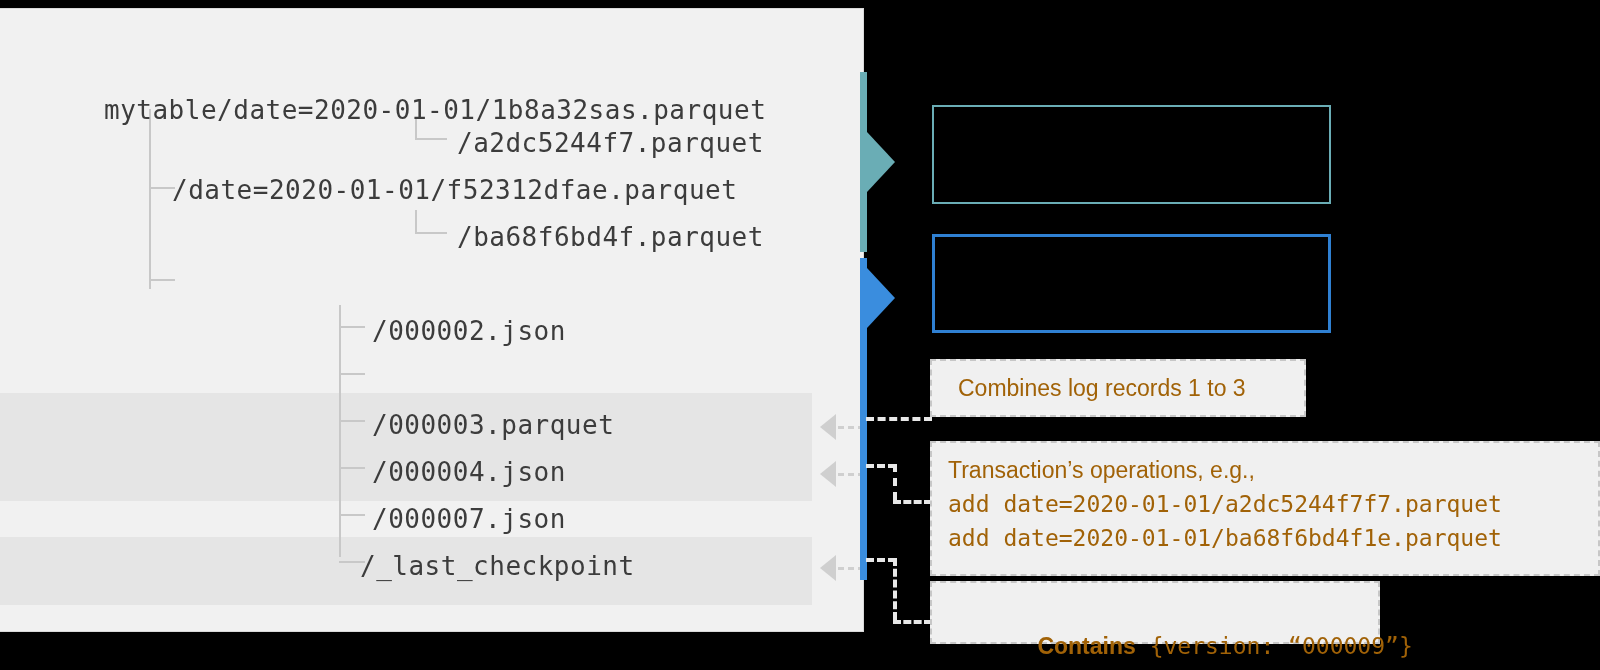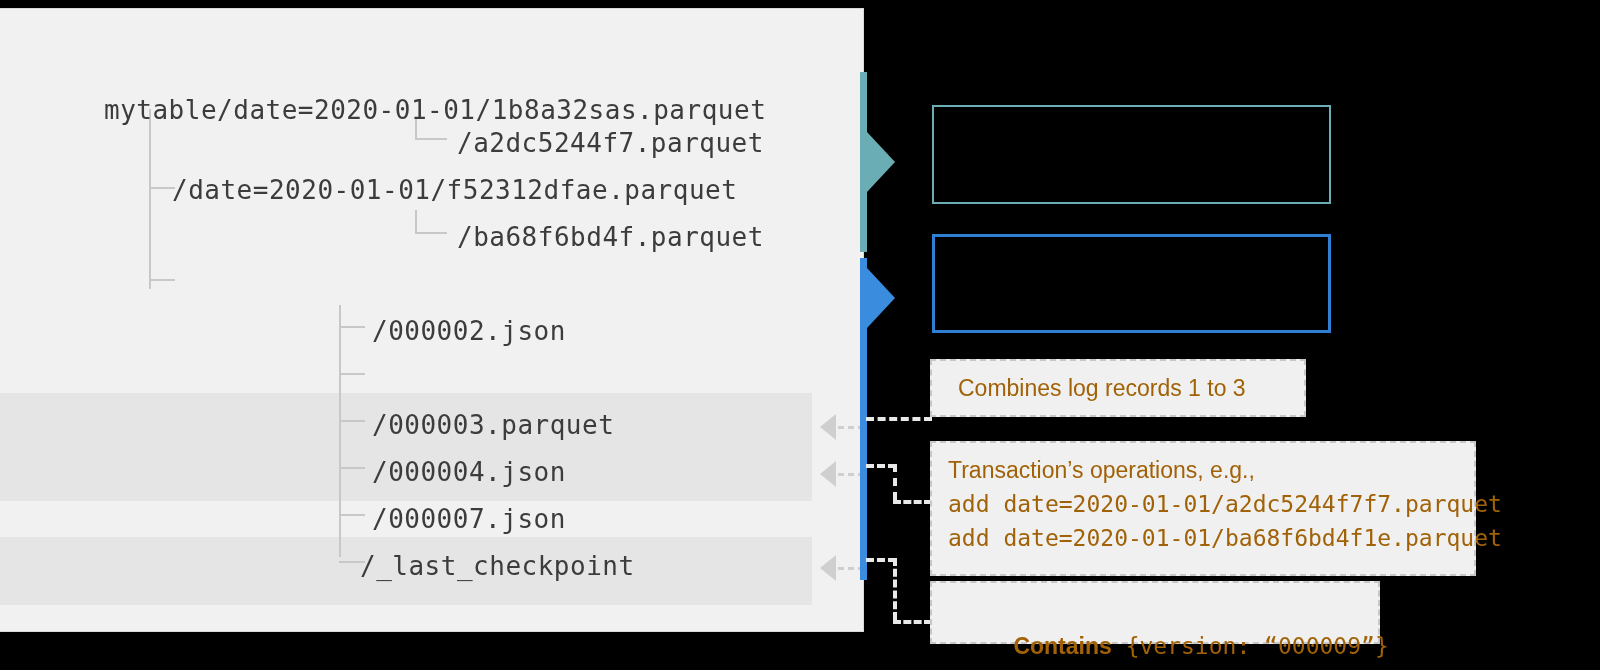--- a/index.html
+++ b/index.html
@@ -128,23 +128,23 @@
 <div class="conn-h" style="left:893px;top:500px;width:39px;"></div>
 
 <div class="conn-h" style="left:866px;top:558px;width:30px;"></div>
 <div class="conn-v" style="left:893px;top:558px;height:62px;"></div>
 <div class="conn-h" style="left:893px;top:620px;width:39px;"></div>
 
 <div class="callout" style="left:930px;top:359px;width:376px;height:58px;">
   <div class="cap">Combines log records 1 to 3</div>
 </div>
 
-<div class="callout" style="left:930px;top:441px;width:546px;height:135px;padding-left:16px;">
+<div class="callout" style="left:930px;top:441px;width:670px;height:135px;padding-left:16px;">
   <div class="cap">Transaction’s operations, e.g.,</div>
   <div class="mono">add date=2020-01-01/a2dc5244f7f7.parquet</div>
   <div class="mono">add date=2020-01-01/ba68f6bd4f1e.parquet</div>
 </div>
 
 <div class="callout" style="left:930px;top:581px;width:450px;height:63px;padding-top:12px;">
   <div class="mono">
-    <span class="bold" style="font-family:'Liberation Sans',sans-serif;">Contains</span><span> {version: “000009”}</span>
+    <span class="bold" style="font-family:'Liberation Sans',sans-serif;margin-left:24px;">Contains</span><span> {version: “000009”}</span>
   </div>
 </div>
 
 </body></html>

